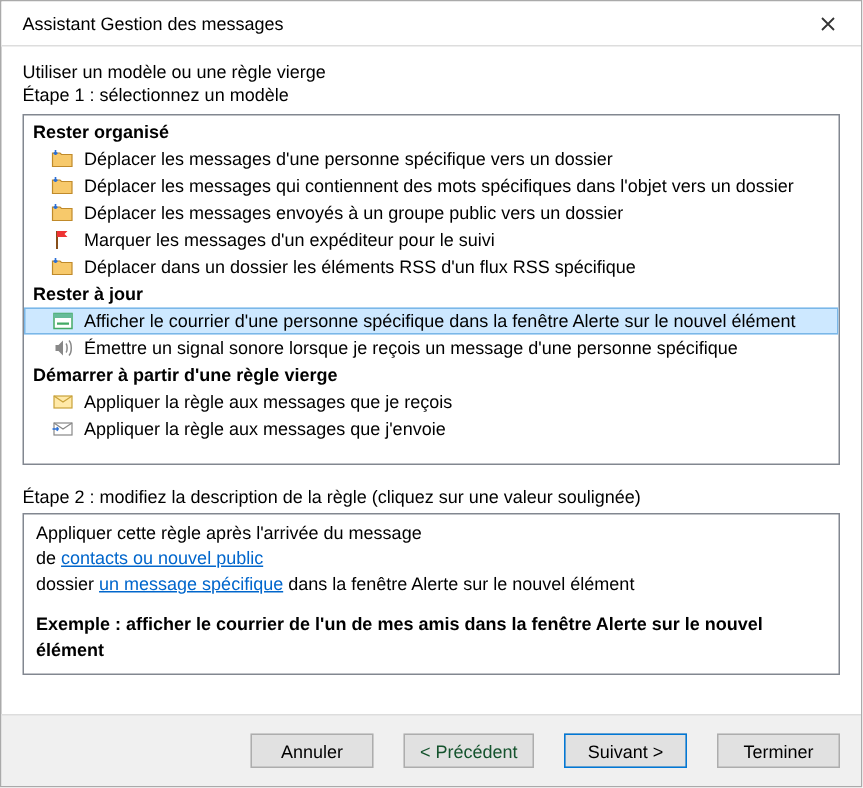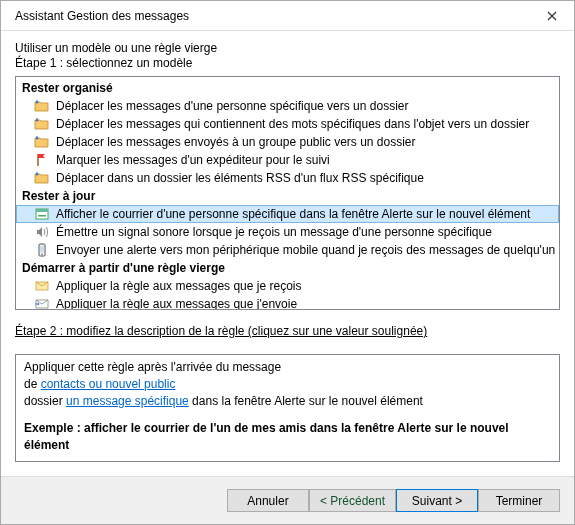--- a/index.html
+++ b/index.html
@@ -75,38 +75,38 @@
   .item .icon {
     width: 16px;
     height: 16px;
     flex: 0 0 16px;
     margin-right: 6px;
     display: flex;
     align-items: center;
     justify-content: center;
   }
   .item .label { flex: 1; }
-  .step2-label { margin: 14px 0 16px 0; text-decoration: underline; }
+  .step2-label { margin: 14px 0 4px 0; }
   .desc-box {
     border: 1px solid #828790;
     background: #fff;
     height: 108px;
     padding: 4px 8px;
     line-height: 17px;
   }
   .desc-box .link {
     color: #0066cc;
     text-decoration: underline;
     cursor: pointer;
   }
   .desc-box .example { font-weight: bold; margin-top: 10px; }
   .button-bar {
     display: flex;
     justify-content: flex-end;
-    gap: 0;
+    gap: 20px;
     padding: 12px 14px;
     background: #f0f0f0;
     border-top: 1px solid #ddd;
   }
   .btn {
     min-width: 82px;
     height: 23px;
     border: 1px solid #adadad;
     background: #e1e1e1;
     font-family: inherit;
@@ -203,30 +203,20 @@
           <span class="label">Afficher le courrier d'une personne spécifique dans la fenêtre Alerte sur le nouvel élément</span>
         </div>
         <div class="item">
           <span class="icon">
             <svg width="16" height="16" viewBox="0 0 16 16">
               <path d="M3 6h2l3-3v10l-3-3H3z" fill="#888"></path>
               <path d="M10 5c1 1 1 5 0 6M12 3c2 2 2 8 0 10" stroke="#888" stroke-width="1" fill="none"></path>
             </svg>
           </span>
           <span class="label">Émettre un signal sonore lorsque je reçois un message d'une personne spécifique</span>
-        </div>
-        <div class="item">
-          <span class="icon">
-            <svg width="16" height="16" viewBox="0 0 16 16">
-              <rect x="5" y="2" width="6" height="12" rx="1" fill="#fff" stroke="#555" stroke-width="1"></rect>
-              <rect x="6" y="3.5" width="4" height="7" fill="#cde"></rect>
-              <circle cx="8" cy="12.3" r="0.8" fill="#555"></circle>
-            </svg>
-          </span>
-          <span class="label">Envoyer une alerte vers mon périphérique mobile quand je reçois des messages de quelqu'un</span>
         </div>
         <div class="group-header">Démarrer à partir d'une règle vierge</div>
         <div class="item">
           <span class="icon">
             <svg width="16" height="16" viewBox="0 0 16 16">
               <rect x="2" y="4" width="12" height="8" fill="#ffe9a8" stroke="#c9a23a" stroke-width="0.8"></rect>
               <path d="M2 4l6 4 6-4" stroke="#c9a23a" stroke-width="0.8" fill="none"></path>
             </svg>
           </span>
           <span class="label">Appliquer la règle aux messages que je reçois</span>

